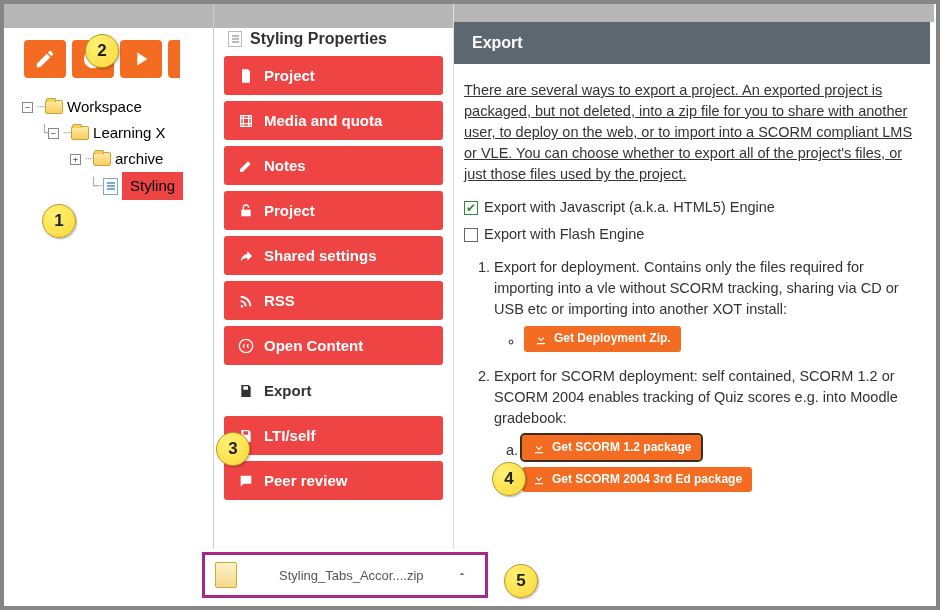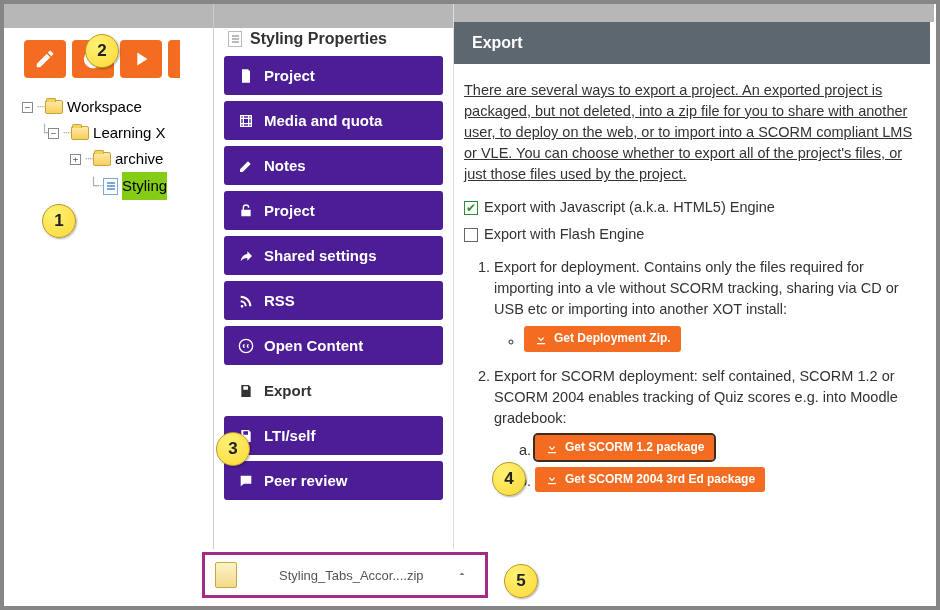--- a/index.html
+++ b/index.html
@@ -16,51 +16,51 @@
     .tree { padding: 4px 8px 0 18px; font-size: 15px; line-height: 26px; }
     .tree-row { display: flex; align-items: center; white-space: nowrap; overflow: hidden; }
     .tree-toggle { display:inline-flex; width:11px; height:11px; border:1px solid #888; align-items:center; justify-content:center; font-size:9px; line-height:1; color:#555; margin-right:4px; cursor:pointer; font-family: monospace; }
     .tree-toggle.blank { border:none; width:15px; }
     .tree-conn { color:#b0b0b0; letter-spacing:-3px; font-family: monospace; margin-right:2px; }
     .folder-icon { width:18px; height:14px; margin-right:4px; display:inline-block; }
     .folder-y { background: linear-gradient(#ffe9a8,#f7cf5e); border:1px solid #c9a536; border-radius:2px; position:relative; }
     .folder-y::before { content:""; position:absolute; top:-3px; left:0; width:8px; height:3px; background:#f7cf5e; border:1px solid #c9a536; border-bottom:none; border-radius:2px 2px 0 0; }
     .file-icon { width:15px; height:17px; border:1px solid #7aa9d6; background:#fff; margin-right:4px; display:inline-flex; align-items:center; justify-content:center; }
     .file-icon::after{ content:""; width:8px; height:2px; background:#7aa9d6; box-shadow:0 3px 0 #7aa9d6, 0 -3px 0 #7aa9d6; }
-    .tree-sel { background:#84cc16; padding: 1px 0; }
+    .tree-sel { background:#ef4444; padding: 1px 8px; }
     
     .mid-panel { position: absolute; left: 210px; top: 0; width: 240px; height: 545px; background:#fff; border-right:1px solid #ddd; }
     .mid-panel .gray-bar { height: 24px; background:#b7b7b7; }
     .pp-title { display:flex; align-items:center; gap:8px; padding: 2px 14px 8px 14px; font-weight:700; font-size:16px; color:#333; }
     .pp-title .doc-icon { width:14px; height:16px; border:1px solid #bbb; background:#fff; display:inline-flex; align-items:center; justify-content:center;}
     .pp-title .doc-icon::after{content:"";width:7px;height:2px;background:#bbb;box-shadow:0 3px 0 #bbb, 0 -3px 0 #bbb;}
     
     .side-list { padding: 0 10px; display:flex; flex-direction:column; gap:6px; }
-    .side-item { background:#4c1d95; color:#fff; font-weight:700; font-size:15px; border-radius:3px; padding: 11px 14px; display:flex; align-items:center; gap:10px; cursor:pointer; }
+    .side-item { background:#ef4444; color:#fff; font-weight:700; font-size:15px; border-radius:3px; padding: 11px 14px; display:flex; align-items:center; gap:10px; cursor:pointer; }
     .side-item.active { background:#fff; color:#333; }
     .side-item svg { width:16px; height:16px; fill:#fff; flex-shrink:0; }
     .side-item.active svg { fill:#333; }
     
     .right-panel { position:absolute; left:450px; top:0; width:480px; height:545px; background:#fff; }
     .right-panel .gray-bar { height:18px; background:#b7b7b7; }
     .export-header { background:#5d6770; color:#fff; font-weight:700; font-size:16px; padding:12px 18px; margin:0 4px 0 0; }
     .export-body { padding: 16px 18px 10px 10px; color:#333; font-size:14.5px; line-height:1.45; }
     .export-body p { margin-bottom: 12px; text-decoration: underline; }
     .chk-row { display:flex; align-items:center; gap:6px; margin: 6px 0; }
     .chk { width:14px; height:14px; border:1px solid #666; display:inline-flex; align-items:center; justify-content:center; background:#fff; }
     .chk.checked { border-color:#2f8a36; color:#2f8a36; }
     .chk.checked::after{ content:"✔"; font-size:12px; line-height:1; }
     .export-list { list-style: decimal; padding-left: 30px; margin-top: 12px; }
     .export-list > li { margin-bottom: 14px; }
     .sub-list { list-style: lower-alpha; padding-left: 28px; margin-top: 6px; }
     .disc-list { list-style: circle; padding-left: 30px; margin-top:6px;}
     .btn-orange { display:inline-flex; align-items:center; gap:6px; background:#f36c21; color:#fff; font-weight:600; font-size:12px; padding:4px 10px; border-radius:3px; cursor:pointer; }
     .btn-orange svg { width:14px; height:14px; fill:#fff; }
     .btn-outlined { outline:2px solid #3b2c1f; outline-offset:0px; }
-    .sub-list li { margin: 6px 13px; }
+    .sub-list li { margin: 6px 0; }
     
     .download-bar { position:absolute; left:198px; top:548px; width:286px; height:46px; border:3px solid #a52a85; background:#fff; display:flex; align-items:center; padding:0 10px; gap:10px; }
     .dl-thumb { width:22px; height:26px; background:linear-gradient(#fdf3c8,#f3d98a); border:1px solid #caa93e; border-radius:2px; }
     .dl-name { flex:1; color:#555; font-size:13px; white-space:nowrap; overflow:hidden; text-overflow:ellipsis;margin-left:32px; }
     .dl-caret { width:26px; text-align:center; color:#777; cursor:pointer; }
     .dl-caret svg{width:12px;height:12px;fill:#777;}
     
     .callout { position:absolute; width:34px; height:34px; border-radius:50%; background:radial-gradient(circle at 35% 30%, #fff176, #fdd835); border:1px solid #b59a2a; display:flex; align-items:center; justify-content:center; font-weight:700; font-size:17px; color:#222; box-shadow:1px 1px 2px rgba(0,0,0,.3); z-index:50; }
     .c1 { left:38px; top:200px; }
     .c2 { left:81px; top:30px; }

